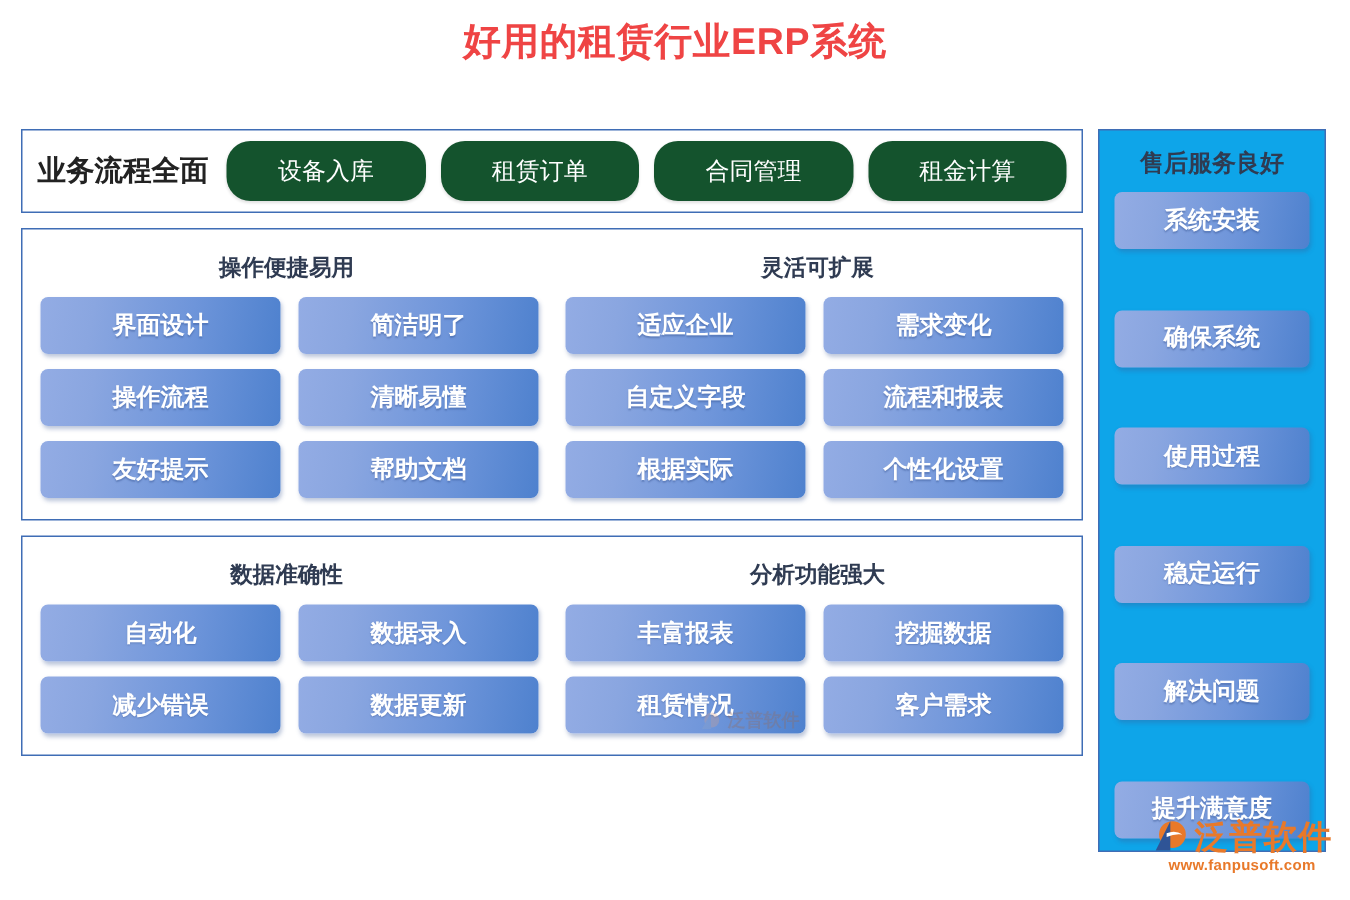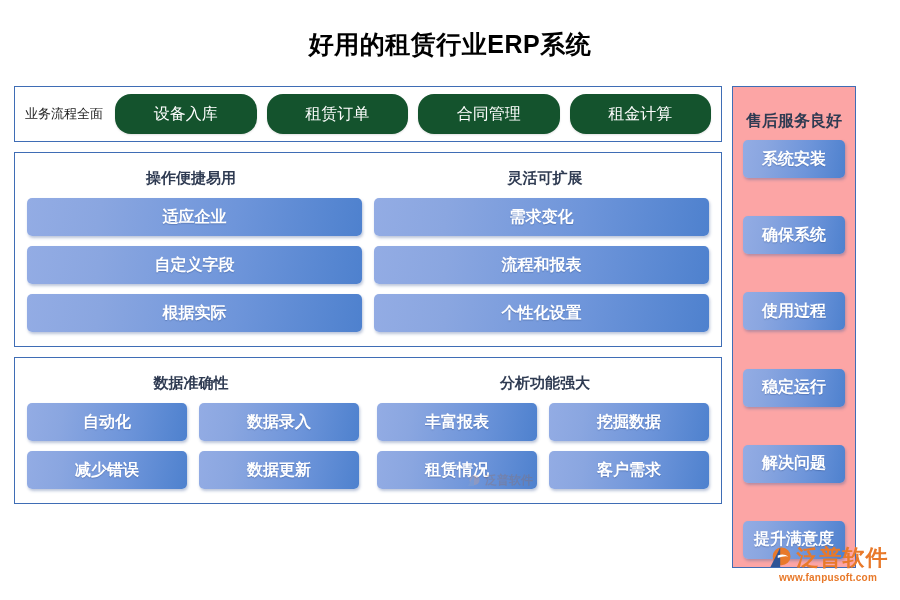--- a/index.html
+++ b/index.html
@@ -11,26 +11,26 @@
     height: 600px;
     background: #ffffff;
     font-family: "Liberation Sans", "DejaVu Sans", sans-serif;
     overflow: hidden;
     position: relative;
   }
 
   
   .page-title {
     text-align: center;
-    color: #000000;
+    color: #ef4444;
     font-size: 25px;
     font-weight: bold;
     letter-spacing: 0.5px;
     margin: 0;
-    padding-top: 26px;
+    padding-top: 10px;
     height: 36px;
     line-height: 36px;
   }
 
   
   .board {
     position: absolute;
     left: 14px;
     top: 86px;
     width: 708px;
@@ -47,22 +47,22 @@
   
   .card-process {
     height: 56px;
     display: flex;
     align-items: center;
     padding: 0 10px;
     gap: 10px;
   }
   .process-label {
     color: #222222;
-    font-size: 13px;
-    font-weight: normal;
+    font-size: 19px;
+    font-weight: bold;
     white-space: nowrap;
     flex: 0 0 auto;
     padding-right: 2px;
     text-align: center;
   }
   .btn-solid {
     flex: 1 1 0;
     height: 40px;
     background: #14532d;
     border-radius: 16px;
@@ -118,26 +118,26 @@
     justify-content: center;
     box-shadow: 1px 2px 3px rgba(60,90,150,0.35);
     text-shadow: 0 1px 1px rgba(40,70,130,0.35);
   }
 
   
   .sidebar {
     position: absolute;
     left: 732px;
     top: 86px;
-    width: 124px;
+    width: 152px;
     height: 482px;
     border: 1px solid #3F6DB5;
-    background: #fca5a5;
+    background: #0ea5e9;
     box-sizing: border-box;
-    padding: 20px 10px 8px 10px;
+    padding: 8px 10px 8px 10px;
     display: flex;
     flex-direction: column;
   }
   .sidebar-title {
     color: #2F3B52;
     font-size: 16px;
     font-weight: bold;
     text-align: center;
     padding: 4px 0 8px 0;
   }
@@ -230,20 +230,34 @@
     <div class="btn-solid">合同管理</div>
     <div class="btn-solid">租金计算</div>
   </div>
 
   <div class="card card-grid">
     <div class="grid-heads">
       <div>操作便捷易用</div>
       <div>灵活可扩展</div>
     </div>
     <div class="grid-cols">
+      <div class="grid-col">
+        <div class="grid-row">
+          <div class="btn-grad">界面设计</div>
+          <div class="btn-grad">简洁明了</div>
+        </div>
+        <div class="grid-row">
+          <div class="btn-grad">操作流程</div>
+          <div class="btn-grad">清晰易懂</div>
+        </div>
+        <div class="grid-row">
+          <div class="btn-grad">友好提示</div>
+          <div class="btn-grad">帮助文档</div>
+        </div>
+      </div>
       <div class="grid-col">
         <div class="grid-row">
           <div class="btn-grad">适应企业</div>
           <div class="btn-grad">需求变化</div>
         </div>
         <div class="grid-row">
           <div class="btn-grad">自定义字段</div>
           <div class="btn-grad">流程和报表</div>
         </div>
         <div class="grid-row">

